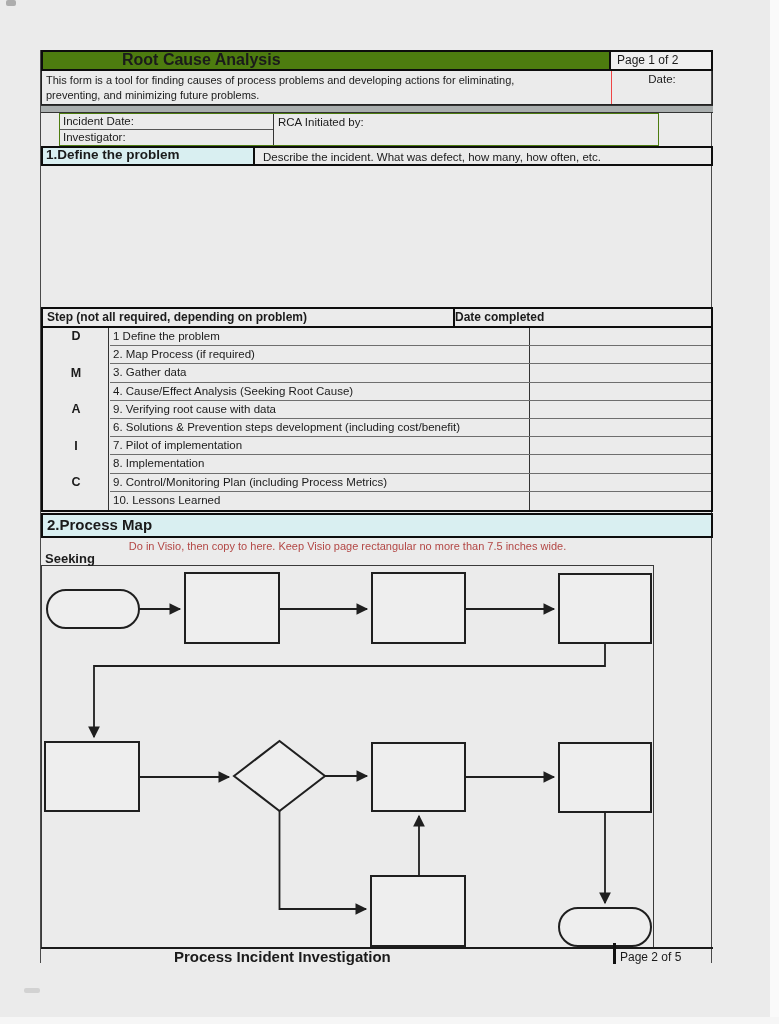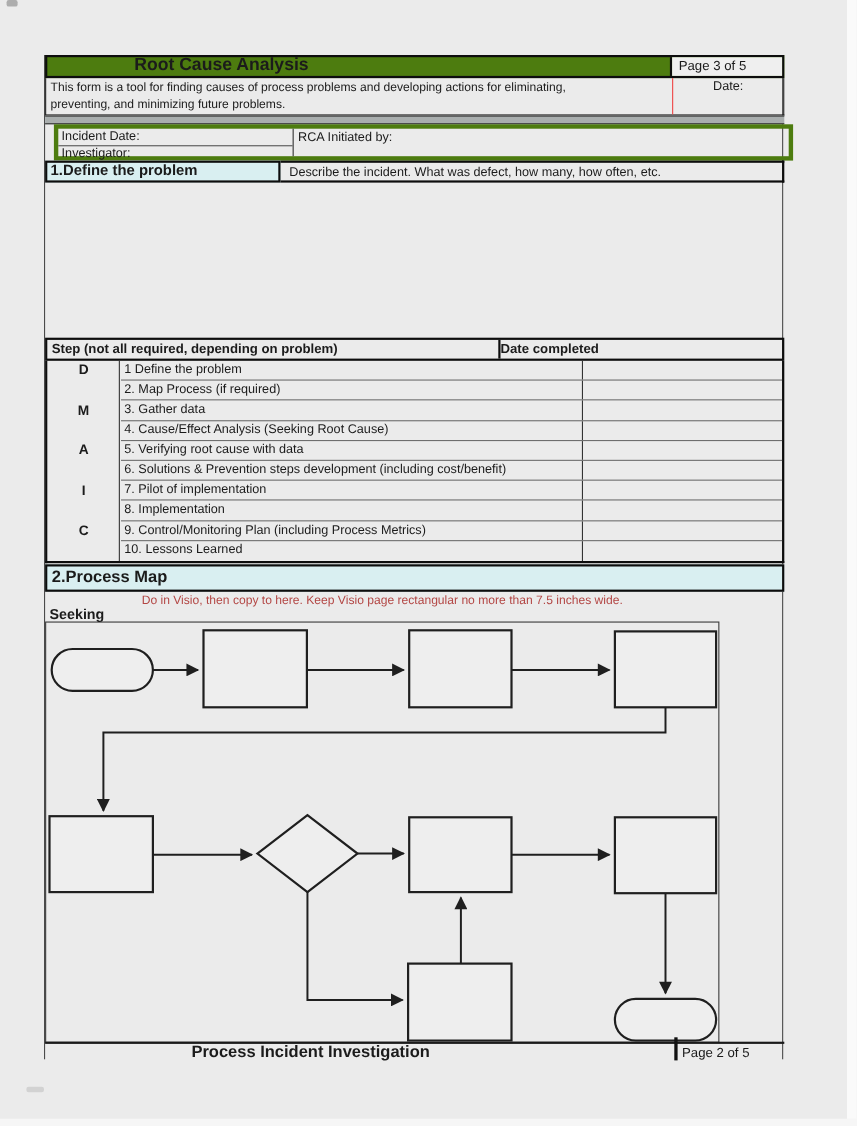--- a/index.html
+++ b/index.html
@@ -28,21 +28,21 @@
   .hdr-page  { width:100px; background:#efefef; font-size:12px; line-height:16px; padding-left:6px; }
 
   
   .desc { top:21px; left:0; width:672px; height:34px; display:flex; border:1px solid #222; border-top:none; }
   .desc-text { flex:1; border-right:1px solid #ef4444; font-size:11px; line-height:15px; padding:2px 0 0 4px; }
   .desc-date { width:100px; text-align:center; font-size:11.5px; padding-top:2px; }
 
   .graybar { top:55px; left:0; width:672px; height:8px; background:#a9aeae; border-top:1px solid #333; border-bottom:1px solid #333; }
 
   
-  .info { top:63px; left:8px; width:672px; height:33px; display:flex; border:4px solid #4d7c0f; }
+  .info { top:63px; left:18px; width:600px; height:33px; display:flex; border:1px solid #4d7c0f; }
   .info-left { width:214px; border-right:1px solid #333; display:flex; flex-direction:column; }
   .info-cell { height:16px; font-size:11.5px; line-height:15px; padding-left:3px; }
   .info-cell.first { border-bottom:1px solid #555; }
   .info-right { flex:1; font-size:11.5px; line-height:15px; padding:1px 0 0 4px; }
 
   
   .define { top:96px; left:0; width:672px; height:20px; display:flex; }
   .define-h { width:214px; background:#d9eff1; border:2px solid #0d0d0d; font-weight:bold; font-size:13.5px; line-height:14px; padding-left:3px; }
   .define-i { flex:1; border:2px solid #0d0d0d; border-left:none; font-size:11.5px; line-height:14px; padding:2px 0 0 8px; }
 
@@ -82,21 +82,21 @@
 
 <div class="strip-right"></div>
 <div class="strip-bottom"></div>
 <div class="smudge-top"></div>
 <div class="smudge-bottom"></div>
 
 <div class="page">
 
   <div class="hdr">
     <div class="hdr-title">Root Cause Analysis</div>
-    <div class="hdr-page">Page 3 of 5</div>
+    <div class="hdr-page">Page 1 of 2</div>
   </div>
 
   <div class="desc">
     <div class="desc-text">
       <div>This form is a tool for finding causes of process problems and developing actions for eliminating,</div>
       <div>preventing, and minimizing future problems.</div>
     </div>
     <div class="desc-date">
       <span>Date:</span>
     </div>
@@ -149,21 +149,21 @@
           </div>
         <div class="srow">
             <div class="scell">3. Gather data</div>
             <div class="dcell"></div>
           </div>
         <div class="srow">
             <div class="scell">4. Cause/Effect Analysis (Seeking Root Cause)</div>
             <div class="dcell"></div>
           </div>
         <div class="srow">
-            <div class="scell">5. Verifying root cause with data</div>
+            <div class="scell">9. Verifying root cause with data</div>
             <div class="dcell"></div>
           </div>
         <div class="srow">
             <div class="scell">6. Solutions &amp; Prevention steps development (including cost/benefit)</div>
             <div class="dcell"></div>
           </div>
         <div class="srow">
             <div class="scell">7. Pilot of implementation</div>
             <div class="dcell"></div>
           </div>

